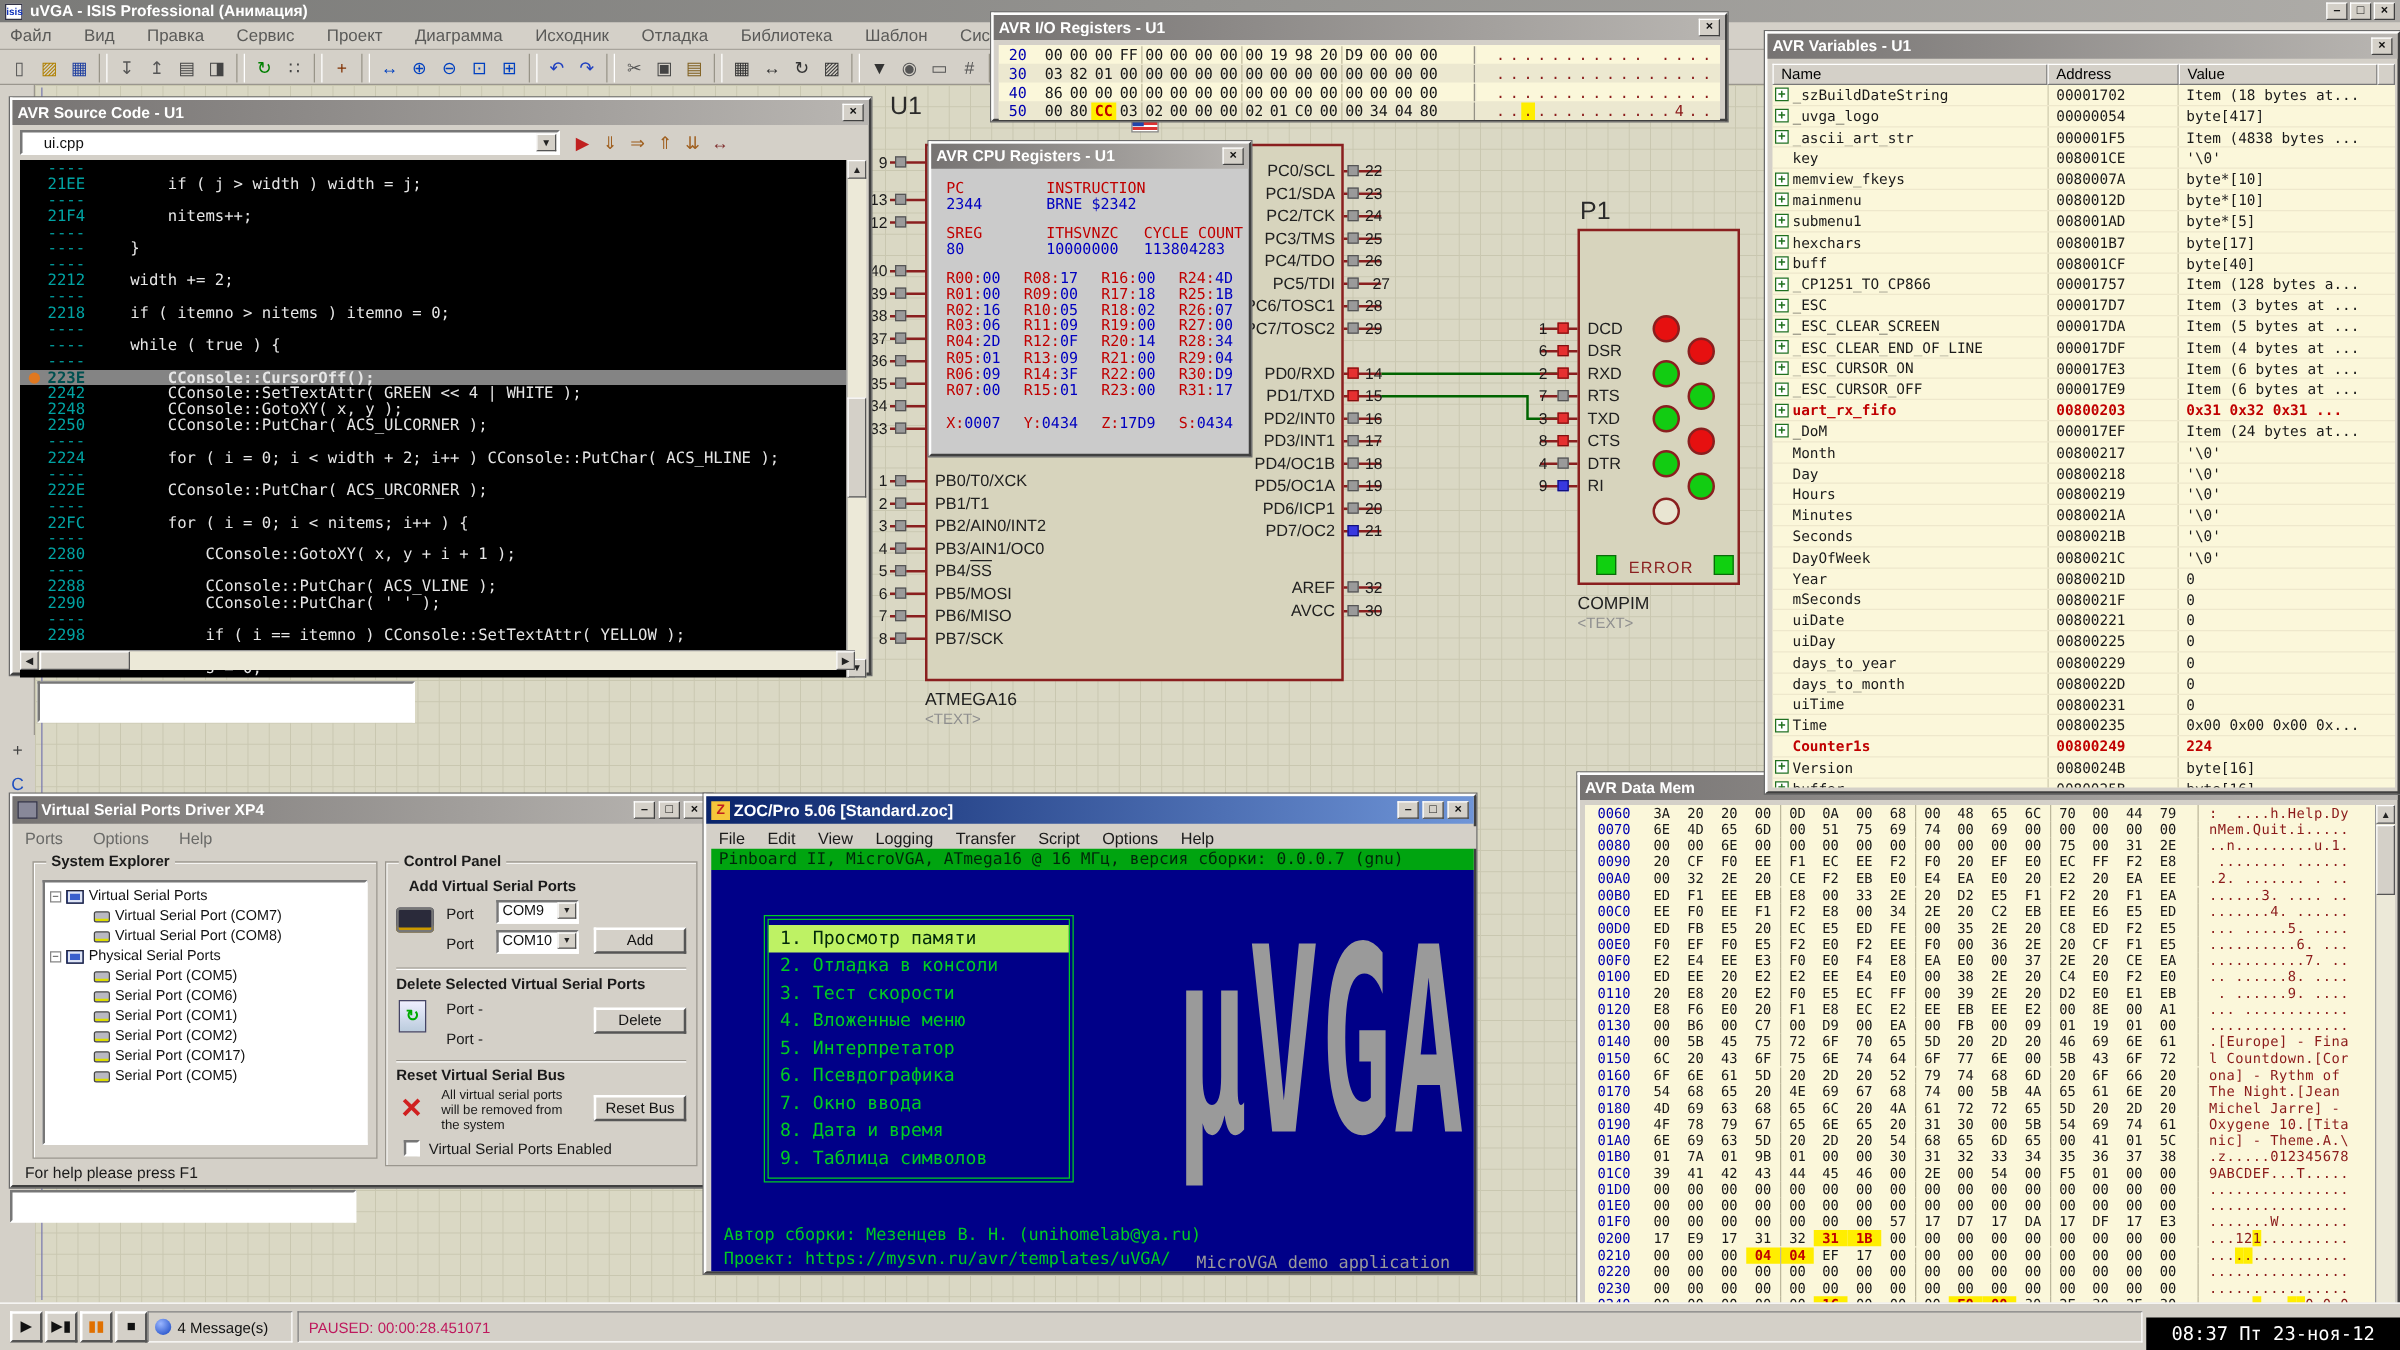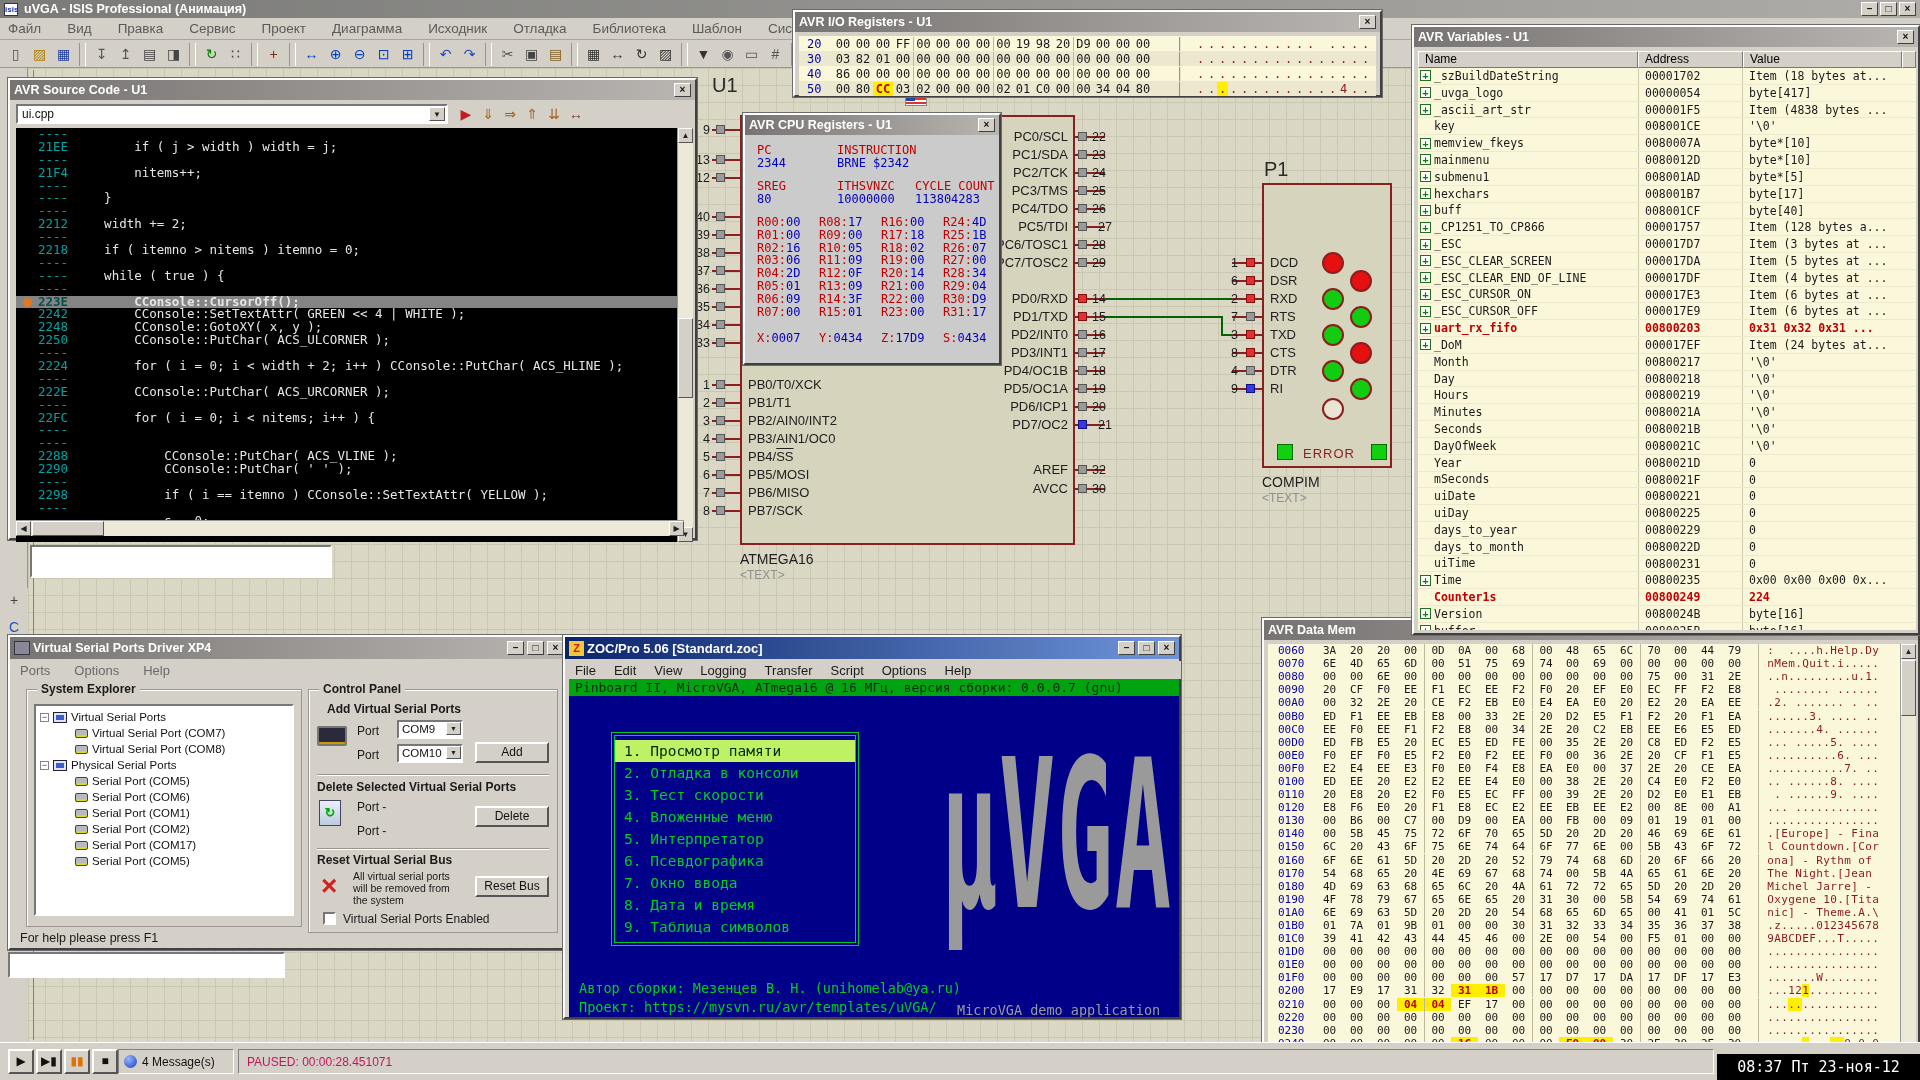--- a/index.html
+++ b/index.html
@@ -84,21 +84,21 @@
 #varrows{position:absolute;left:4px;top:41px;width:498px;bottom:3px;background:#fbf7da;overflow:hidden;}
 .vrow{display:flex;align-items:center;height:16.82px;font-family:"DejaVu Sans Mono",monospace;font-size:11.5px;color:#1a1a1a;border-bottom:1px solid #eee8cc;}
 .vrow .exp{width:11px;height:11px;flex:none;margin:0 3px 0 2px;border:1px solid #207020;background:#fff;color:#207020;font-size:10px;line-height:9px;text-align:center;font-weight:bold;}
 .vrow .noexp{width:16px;flex:none;}
 .vrow .nm{width:204px;flex:none;overflow:hidden;white-space:nowrap;}
 .vrow .ad{width:104px;flex:none;border-left:1px solid #cfcbae;padding-left:6px;height:100%;line-height:16.8px;}
 .vrow .vl{width:158px;flex:none;border-left:1px solid #cfcbae;padding-left:6px;height:100%;line-height:16.8px;overflow:hidden;white-space:nowrap;}
 .vrow.red,.vrow.red .nm,.vrow.red .ad,.vrow.red .vl{color:#c00000;font-weight:bold;}
 
 #srcwin{left:8px;top:78px;width:689px;height:462px;z-index:12;}
-#srccombo{position:absolute;left:6px;top:24px;width:432px;height:20px;background:#fff;border:2px solid;border-color:#777 #fff #fff #777;font-size:12px;padding:1px 4px;color:#111;}
+#srccombo{position:absolute;left:6px;top:24px;width:432px;height:20px;background:#fff;border:2px solid;border-color:#777 #fff #fff #777;font-size:12px;padding:1px 17px;color:#111;}
 #srccombo .arrow{position:absolute;right:1px;top:1px;width:16px;height:14px;background:#d4d0c8;border:1px solid;border-color:#fff #555 #555 #fff;text-align:center;font-size:8px;line-height:13px;color:#222;}
 #srctools{position:absolute;left:446px;top:24px;display:flex;gap:2px;}
 #srctools .tbtn{width:20px;height:20px;line-height:18px;}
 #codearea{position:absolute;left:6px;top:48px;width:668px;height:462px;background:#000;overflow:hidden;height:414px;}
 .cl{position:relative;height:12.9px;line-height:12.9px;font-family:"DejaVu Sans Mono",monospace;font-size:12.5px;white-space:pre;color:#e6e6e6;}
 .cl .a{display:inline-block;width:58px;padding-left:22px;color:#00a3a3;}
 .cl.hl{background:#848484;}
 .cl.hl .a{color:#005050;}
 .bpdot{position:absolute;left:7px;top:2px;width:9px;height:9px;border-radius:50%;background:#e07820;}
 #srcvs{position:absolute;right:2px;top:48px;width:16px;height:414px;background:#ece9d8;border-left:1px solid #999;}
@@ -391,21 +391,21 @@
       <div style="position: absolute; background: rgb(138, 31, 31); height: 2px; left: 1075px; top: 388px; width: 30px;"></div>
       <div class="pinsq gray" style="left: 1078px; top: 384px;"></div>
       <div class="pinnum" style="left: 1092px; top: 382px;">19</div>
       <div class="pinlbl" style="left: 948px; top: 381px; width: 120px; text-align: right;">PD5/OC1A</div>
       <div style="position: absolute; background: rgb(138, 31, 31); height: 2px; left: 1075px; top: 406px; width: 30px;"></div>
       <div class="pinsq gray" style="left: 1078px; top: 402px;"></div>
       <div class="pinnum" style="left: 1092px; top: 400px;">20</div>
       <div class="pinlbl" style="left: 948px; top: 399px; width: 120px; text-align: right;">PD6/ICP1</div>
       <div style="position: absolute; background: rgb(138, 31, 31); height: 2px; left: 1075px; top: 424px; width: 30px;"></div>
       <div class="pinsq blue" style="left: 1078px; top: 420px;"></div>
-      <div class="pinnum" style="left: 1092px; top: 418px; text-align: center;">21</div>
+      <div class="pinnum" style="left: 1092px; top: 418px;">21</div>
       <div class="pinlbl" style="left: 948px; top: 417px; width: 120px; text-align: right;">PD7/OC2</div>
       <div style="position: absolute; background: rgb(138, 31, 31); height: 2px; left: 1075px; top: 469px; width: 30px;"></div>
       <div class="pinsq gray" style="left: 1078px; top: 465px;"></div>
       <div class="pinnum" style="left: 1092px; top: 463px;">32</div>
       <div class="pinlbl" style="left: 948px; top: 462px; width: 120px; text-align: right;">AREF</div>
       <div style="position: absolute; background: rgb(138, 31, 31); height: 2px; left: 1075px; top: 488px; width: 30px;"></div>
       <div class="pinsq gray" style="left: 1078px; top: 484px;"></div>
       <div class="pinnum" style="left: 1092px; top: 482px;">30</div>
       <div class="pinlbl" style="left: 948px; top: 481px; width: 120px; text-align: right;">AVCC</div>
       <div style="position: absolute; background: rgb(138, 31, 31); height: 2px; left: 1232px; top: 262px; width: 30px;"></div>
@@ -696,20 +696,21 @@
       <div class="cl"><span class="a">2242</span><span class="c">        CConsole::SetTextAttr( GREEN &lt;&lt; 4 | WHITE );</span></div>
       <div class="cl"><span class="a">2248</span><span class="c">        CConsole::GotoXY( x, y );</span></div>
       <div class="cl"><span class="a">2250</span><span class="c">        CConsole::PutChar( ACS_ULCORNER );</span></div>
       <div class="cl"><span class="a">----</span><span class="c"></span></div>
       <div class="cl"><span class="a">2224</span><span class="c">        for ( i = 0; i &lt; width + 2; i++ ) CConsole::PutChar( ACS_HLINE );</span></div>
       <div class="cl"><span class="a">----</span><span class="c"></span></div>
       <div class="cl"><span class="a">222E</span><span class="c">        CConsole::PutChar( ACS_URCORNER );</span></div>
       <div class="cl"><span class="a">----</span><span class="c"></span></div>
       <div class="cl"><span class="a">22FC</span><span class="c">        for ( i = 0; i &lt; nitems; i++ ) {</span></div>
       <div class="cl"><span class="a">----</span><span class="c"></span></div>
+      <div class="cl"><span class="a">2280</span><span class="c">            CConsole::GotoXY( x, y + i + 1 );</span></div>
       <div class="cl"><span class="a">----</span><span class="c"></span></div>
       <div class="cl"><span class="a">2288</span><span class="c">            CConsole::PutChar( ACS_VLINE );</span></div>
       <div class="cl"><span class="a">2290</span><span class="c">            CConsole::PutChar( ' ' );</span></div>
       <div class="cl"><span class="a">----</span><span class="c"></span></div>
       <div class="cl"><span class="a">2298</span><span class="c">            if ( i == itemno ) CConsole::SetTextAttr( YELLOW );</span></div>
       <div class="cl"><span class="a">----</span><span class="c"></span></div>
       <div class="cl"><span class="a">----</span><span class="c">            s = 0;</span></div>
     </div>
   <div id="srcvs">
     <span class="sbtn" style="top:0;">▲</span>

